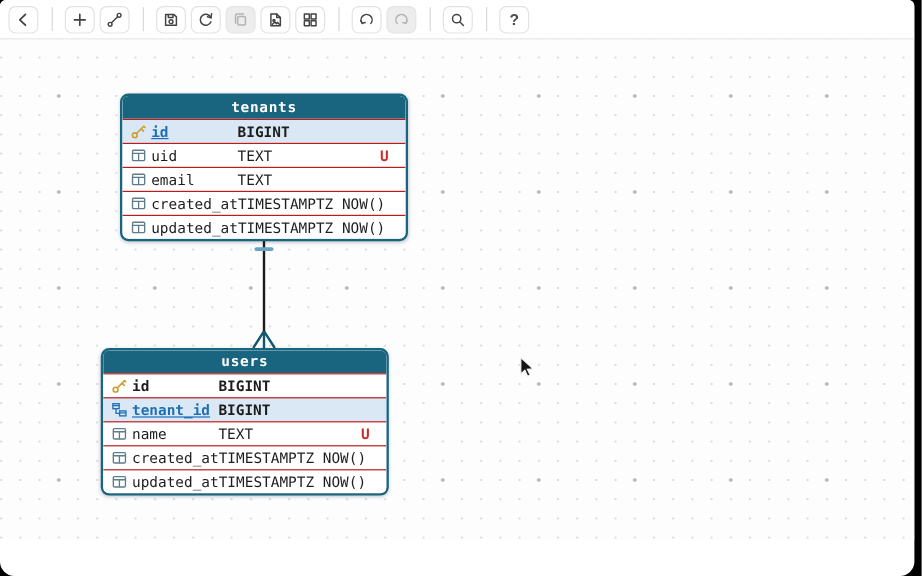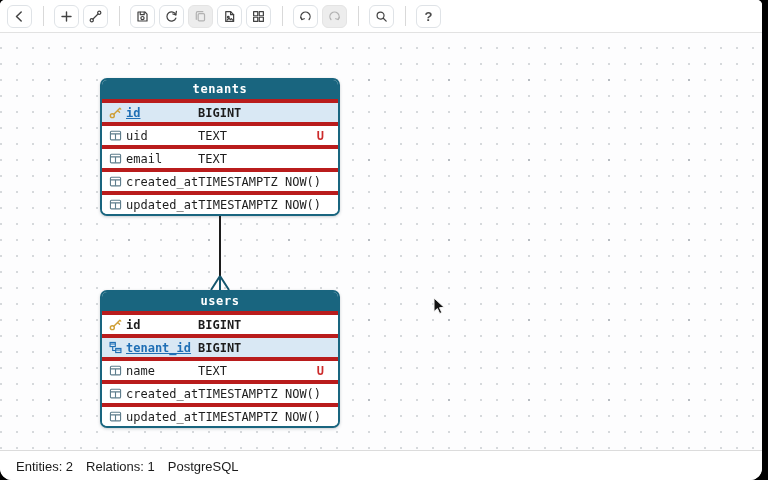--- a/index.html
+++ b/index.html
@@ -24,21 +24,21 @@
       radial-gradient(circle,#d6d9dc 1px,transparent 1.2px);
     background-size:80px 80px,16px 16px;
     background-position:9px 7px,9px 7px;overflow:hidden;}
   #relation-svg{position:absolute;left:0;top:0;pointer-events:none;}
   
   .entity{position:absolute;background:#fff;border:2px solid #19657f;border-radius:7px;
           font-family:"DejaVu Sans Mono",monospace;font-size:12px;overflow:hidden;
           box-shadow:0 1px 3px rgba(40,60,70,.25);box-sizing:border-box;}
   .entity-header{background:#19657f;color:#fff;font-weight:bold;text-align:center;
                  height:19px;line-height:19px;letter-spacing:.6px;}
-  .frow{height:19px;display:flex;align-items:center;border-top:4px solid #b91c1c;
+  .frow{height:19px;display:flex;align-items:center;border-top:1px solid #b91c1c;
         padding:0 8px 0 6px;background:#fff;color:#1d1d1d;white-space:nowrap;}
   .frow:first-of-type{border-top:none;}
   .frow.hl{background:#d9e8f4;}
   .ficon{width:15px;height:15px;margin-right:3px;display:inline-flex;flex:none;}
   .ficon svg{display:block;}
   .fname{flex:0 0 72px;overflow:visible;}
   .fname.link{color:#1f6fb5;font-weight:bold;text-decoration:underline;}
   .fname.pk{font-weight:bold;}
   .ftype{}
   .ftype.b{font-weight:bold;}
@@ -214,21 +214,21 @@
           <span class="ficon">
             <svg width="15" height="15" viewBox="0 0 16 16" fill="none" stroke="#5e7d8c" stroke-width="1.2">
               <rect x="2.6" y="3.4" width="10.8" height="9.2" rx="1"></rect>
               <path d="M2.6 6.2h10.8M8 6.2v6.4"></path>
             </svg>
           </span>
           <span class="fname">updated_at</span>
           <span class="ftype">TIMESTAMPTZ NOW()</span>
         </div>
       </div>
-      <div class="entity" style="left: 100px; top: 257px; width: 240px;">
+      <div class="entity" style="left: 84px; top: 257px; width: 240px;">
         <div class="entity-header">users</div>
         <div class="frow">
           <span class="ficon">
             <svg width="15" height="15" viewBox="0 0 16 16" fill="none" stroke="#cf9f35" stroke-width="1.5" stroke-linecap="round">
               <circle cx="4.6" cy="11.4" r="2.1"></circle>
               <path d="M6.2 9.8L12.6 3.4M10.3 5.7l2 2M12.6 3.4l1 1"></path>
             </svg>
           </span>
           <span class="fname pk">id</span>
           <span class="ftype b">BIGINT</span>
@@ -273,19 +273,14 @@
               <rect x="2.6" y="3.4" width="10.8" height="9.2" rx="1"></rect>
               <path d="M2.6 6.2h10.8M8 6.2v6.4"></path>
             </svg>
           </span>
           <span class="fname">updated_at</span>
           <span class="ftype">TIMESTAMPTZ NOW()</span>
         </div>
       </div>
     </div>
 
-  <div class="statusbar">
-    <span>Entities: 2</span>
-    <span>Relations: 1</span>
-    <span>PostgreSQL</span>
-  </div>
 
 </div>
 
 </body></html>

